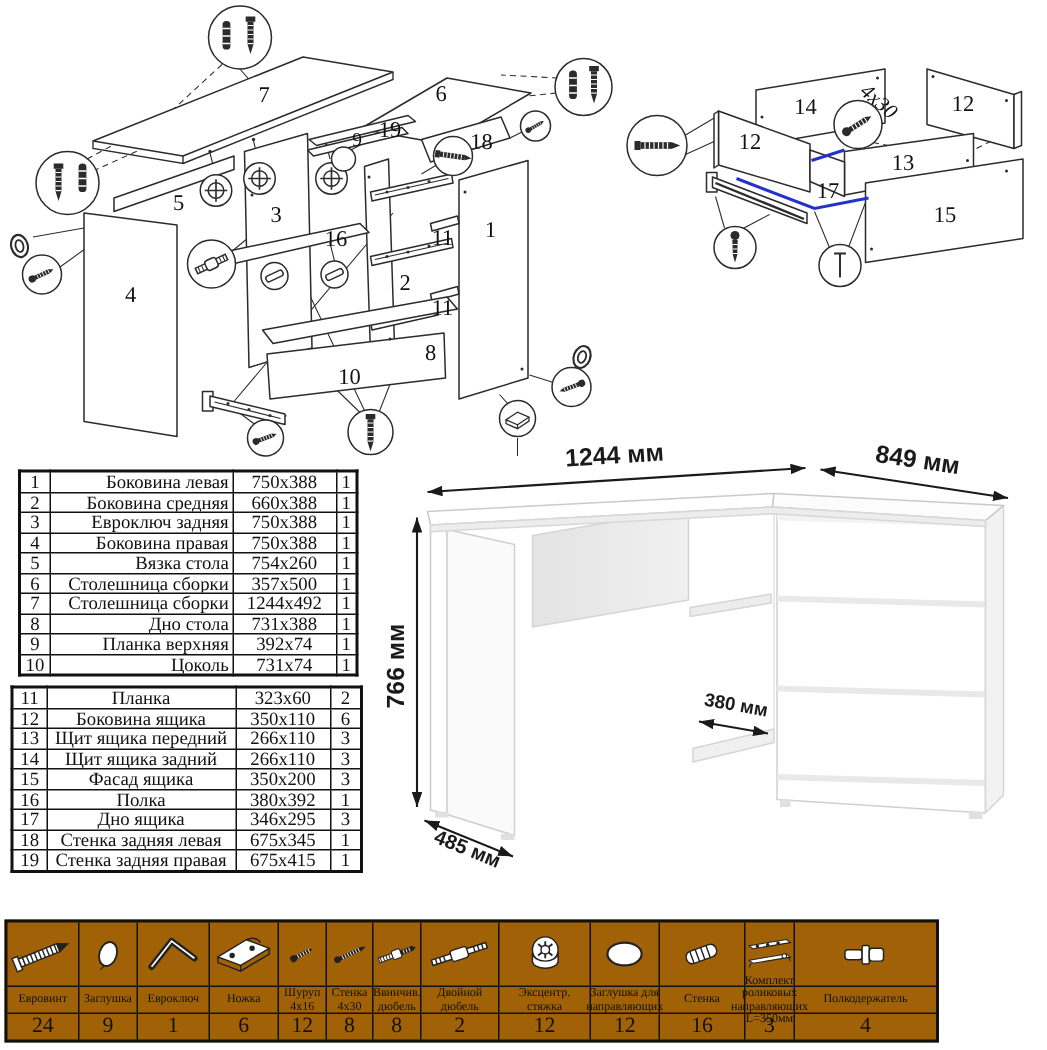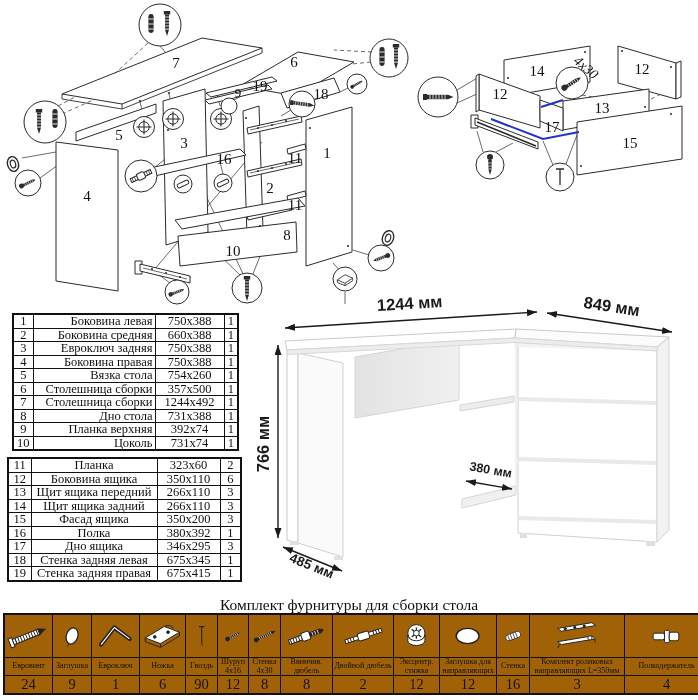--- a/index.html
+++ b/index.html
@@ -433,21 +433,20 @@
       </tr>
         <tr>
         <td class="c-num">19</td>
         <td class="c-name">Стенка задняя правая</td>
         <td class="c-size">675x415</td>
         <td class="c-qty">1</td>
       </tr>
       </tbody>
   </table>
 
-  <div class="hw-title">Комплект фурнитуры для сборки стола</div>
 
   <div class="hw-table">
 
   <div class="hw-item">
       <div class="hw-icon">
           <svg viewBox="0 0 44 40">
             <g transform="rotate(-22 22 20)" stroke="#222" fill="#fff">
               <rect x="1" y="15" width="4" height="10"></rect>
               <rect x="5" y="17" width="3" height="6"></rect>
               <rect x="8" y="17" width="26" height="6"></rect>
@@ -488,33 +487,20 @@
               <path d="M4 22 L24 10 L40 16 L20 28 Z"></path>
               <path d="M4 22 v4 L20 32 L40 20 v-4 M20 28 v4" fill="none"></path>
               <circle cx="14" cy="21" r="1.4" fill="#222"></circle>
               <circle cx="28" cy="16" r="1.4" fill="#222"></circle>
               <path d="M24 10 q6 -3 10 2" fill="none"></path>
             </g>
           </svg>
         </div>
       <div class="hw-name">Ножка</div>
       <div class="hw-qty">6</div>
-    </div>
-      <div class="hw-item">
-      <div class="hw-icon">
-          <svg viewBox="0 0 44 40">
-            <g stroke="#222" fill="none">
-              <path d="M18 6 h8" stroke-width="2"></path>
-              <path d="M22 6 V30" stroke-width="1.6"></path>
-              <path d="M22 30 l1 5" stroke-width="1.2"></path>
-            </g>
-          </svg>
-        </div>
-      <div class="hw-name">Гвоздь</div>
-      <div class="hw-qty">90</div>
     </div>
       <div class="hw-item">
       <div class="hw-icon">
           <svg viewBox="0 0 44 40">
             <g transform="rotate(-28 22 20)">
               <circle cx="12" cy="20" r="3.5" fill="#222"></circle>
               <path d="M15 18 h14 l4 2 -4 2 h-14 Z" fill="#222"></path>
               <path d="M17 18 v4 M20 18 v4 M23 18 v4 M26 18 v4 M29 18 v4" stroke="#fff" stroke-width=".9"></path>
             </g>
           </svg>

